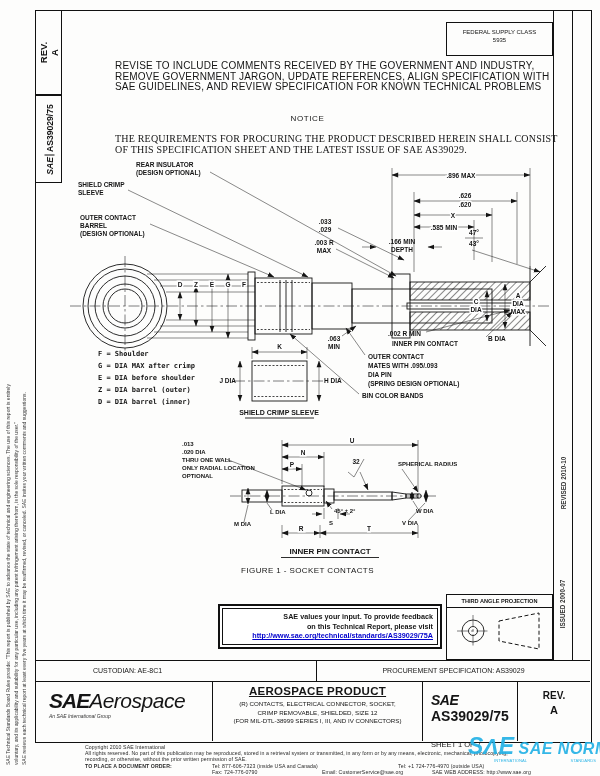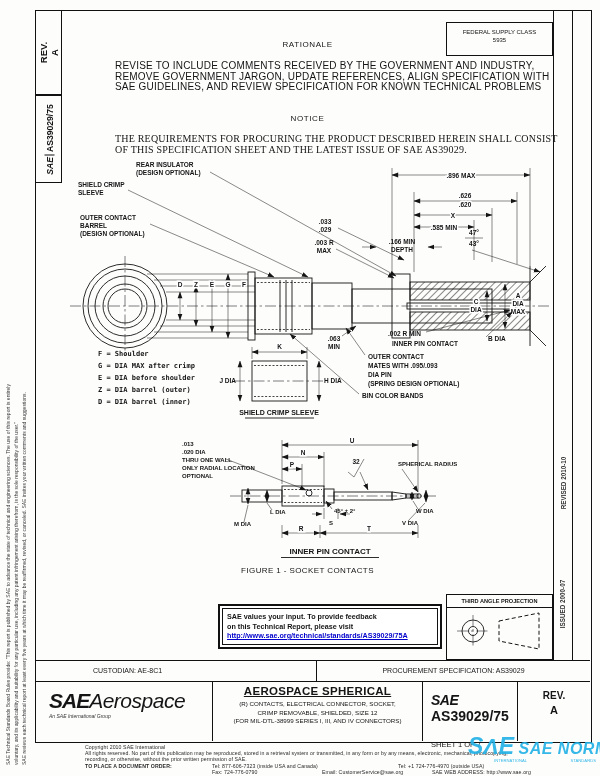--- a/index.html
+++ b/index.html
@@ -18,21 +18,21 @@
   .railtxt{font-size:6.3px;font-weight:bold;color:#333;white-space:nowrap;}
   svg text{font-family:"Liberation Sans",sans-serif;font-weight:700;fill:#151515;}
   .t6{font-size:6px;}.t65{font-size:6.5px;}.t7{font-size:7px;}.t8{font-size:8px;}
   .mono{font-family:"DejaVu Sans Mono",monospace;font-weight:700;}
   .wbg{stroke:#fff;stroke-width:3px;paint-order:stroke;}
   .s{stroke:#151515;stroke-width:.9;fill:none;}
   .thin{stroke:#151515;stroke-width:.5;fill:none;}
   .cl{stroke:#151515;stroke-width:.55;stroke-dasharray:11 3 2.5 3;fill:none;}
   .dsh{stroke:#151515;stroke-width:.8;fill:none;stroke-dasharray:2 1.7;}
   .fbx-outer{border:2.4px solid #111;padding:2px;background:#fff;}
-  .fbx-inner{border:1px solid #111;padding:3px 4px;text-align:left;}
+  .fbx-inner{border:1px solid #111;padding:3px 4px;text-align:right;}
   .fbline{font-size:7.2px;font-weight:bold;line-height:9.5px;}
   .link{color:#0000cc;text-decoration:underline;}
   .cell{position:absolute;box-sizing:border-box;}
   .wm{color:#25b2e6;font-style:italic;font-weight:900;}
 </style>
 </head>
 <body>
 
 <div class="page">
 
@@ -59,21 +59,20 @@
 
   <div class="abs" style="left:553px;top:10px;width:18px;height:650px;border-left:1px solid #111;border-right:1px solid #111;"></div>
   <div class="rot railtxt" style="width:125px;height:18px;left:499.5px;top:473.5px;">REVISED 2010-10</div>
   <div class="rot railtxt" style="width:112px;height:18px;left:506px;top:595px;">ISSUED 2000-07</div>
 
   <div class="box ctr" style="left:446px;top:22px;width:107px;height:34px;padding-top:6px;">
     <div style="font-size:6px;">FEDERAL SUPPLY CLASS</div>
     <div style="font-size:6px;margin-top:2px;">5935</div>
   </div>
 
-  <div class="abs ctr hd" style="left:62px;top:40px;width:491px;">RATIONALE</div>
   <div class="abs para" style="left:95px;top:61px;width:447px;">REVISE TO INCLUDE COMMENTS RECEIVED BY THE GOVERNMENT AND INDUSTRY, REMOVE GOVERNMENT JARGON, UPDATE REFERENCES, ALIGN SPECIFICATION WITH SAE GUIDELINES, AND REVIEW SPECIFICATION FOR KNOWN TECHNICAL PROBLEMS</div>
   <div class="abs ctr hd" style="left:62px;top:114px;width:491px;">NOTICE</div>
   <div class="abs para" style="left:95px;top:134px;width:447px;font-family:Liberation Serif, serif;">THE REQUIREMENTS FOR PROCURING THE PRODUCT DESCRIBED HEREIN SHALL CONSIST OF THIS SPECIFICATION SHEET AND THE LATEST ISSUE OF SAE AS39029.</div>
 
   <svg class="abs" style="left:62px;top:156px;" width="494" height="404" viewBox="0 0 494 404">
     <defs>
       <marker id="mR" markerWidth="8" markerHeight="6" refX="6.2" refY="3" orient="auto" markerUnits="userSpaceOnUse">
         <path d="M0,0.6 L6.6,3 L0,5.4 Z" fill="#151515"></path>
         </marker>
       <marker id="mL" markerWidth="8" markerHeight="6" refX="0.4" refY="3" orient="auto" markerUnits="userSpaceOnUse">
@@ -338,21 +337,21 @@
   </div>
 
   <div class="abs" style="left:35px;top:682px;width:555px;height:59px;box-sizing:border-box;">
     <div class="cell" style="left:0;top:0;width:178px;height:100%;border-right:1.6px solid #111;box-sizing:border-box;padding:8px 0 0 14px;">
       <div style="font-size:21px;line-height:22px;">
         <span style="font-style:italic;font-weight:900;letter-spacing:-1px;">SAE</span><span style="font-style:italic;font-weight:400;letter-spacing:-.5px;">Aerospace</span>
       </div>
       <div style="font-size:5px;font-style:italic;color:#333;margin-top:1px;">An SAE International Group</div>
     </div>
     <div class="cell ctr" style="left:178px;top:0;width:210px;height:100%;border-right:1.6px solid #111;box-sizing:border-box;padding-top:3px;">
-      <div style="font-size:11.5px;font-weight:bold;text-decoration:underline;letter-spacing:.3px;">AEROSPACE SPHERICAL</div>
+      <div style="font-size:11.5px;font-weight:bold;text-decoration:underline;letter-spacing:.3px;">AEROSPACE PRODUCT</div>
       <div style="font-size:6.2px;margin-top:3px;">(R) CONTACTS, ELECTRICAL CONNECTOR, SOCKET,</div>
       <div style="font-size:6.2px;margin-top:1.5px;">CRIMP REMOVABLE, SHIELDED, SIZE 12</div>
       <div style="font-size:6.2px;margin-top:1.5px;">(FOR MIL-DTL-38999 SERIES I, III, AND IV CONNECTORS)</div>
     </div>
     <div class="cell" style="left:388px;top:0;width:95px;height:100%;border-right:1.6px solid #111;box-sizing:border-box;padding:10px 0 0 8px;">
       <div style="font-size:14px;font-weight:bold;">
         <span style="font-style:italic;letter-spacing:-.5px;">SAE</span>
         <span>AS39029/75</span>
       </div>
       <div style="font-size:7.5px;margin-top:16px;">SHEET 1 OF 7</div>

